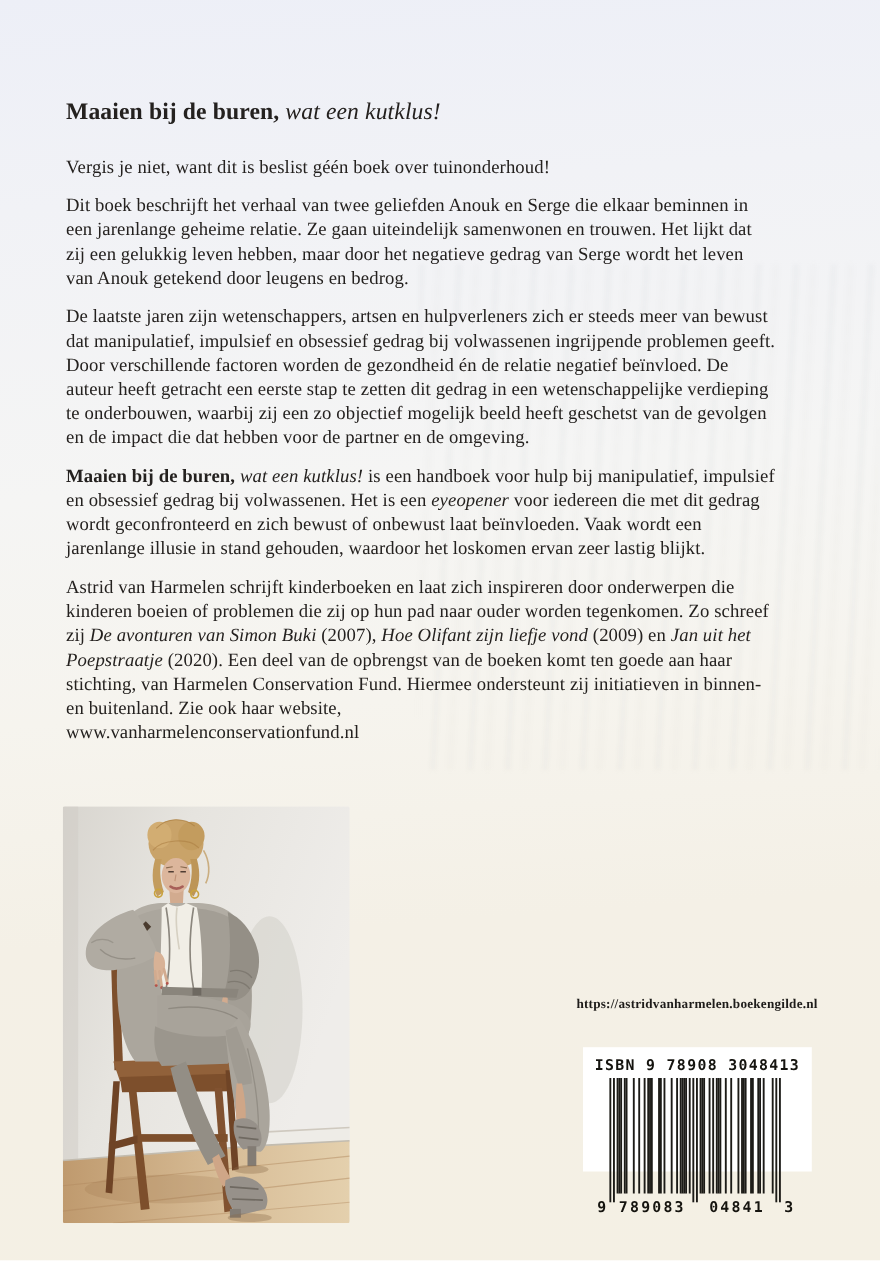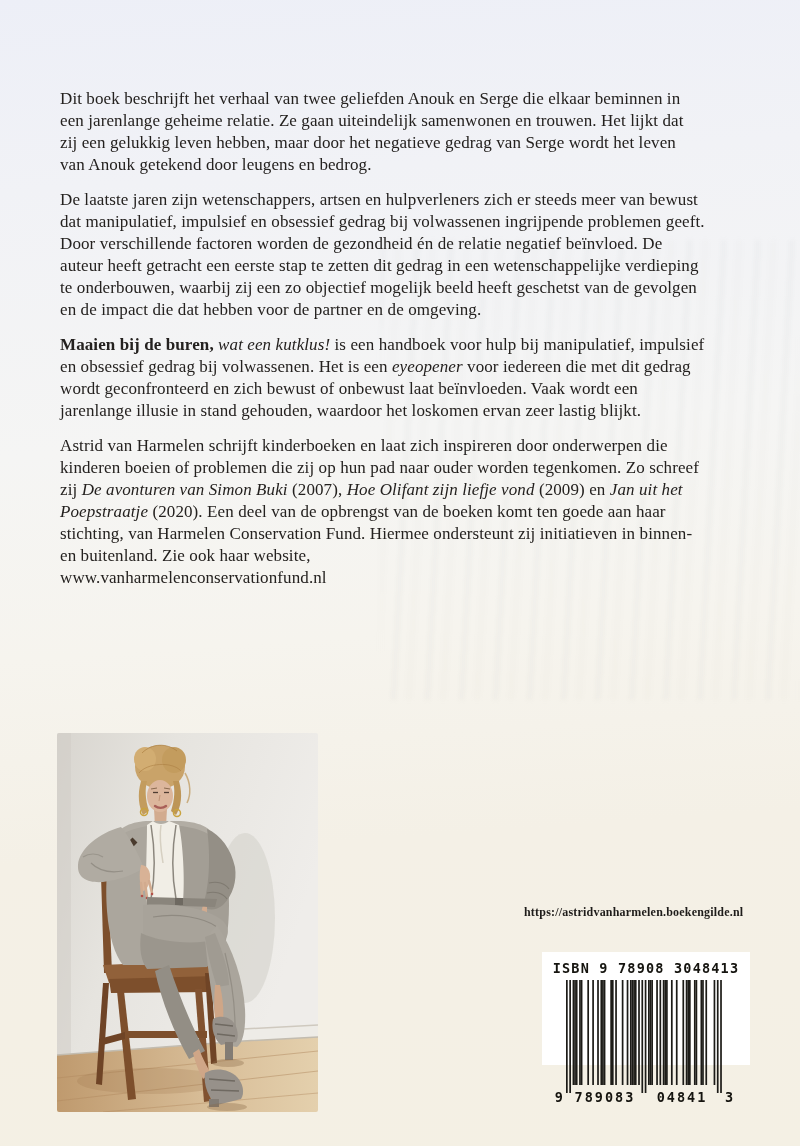--- a/index.html
+++ b/index.html
@@ -30,36 +30,38 @@
   .photo{
     position:absolute; left:57px; top:733px; width:261px; height:379px;
     border-radius:2px; overflow:hidden;
   }
   .publisher-url{
     position:absolute; left:524px; top:905px; width:214px;
     font-size:12px; font-weight:bold; color:#1e1c1a; letter-spacing:0.2px;
     text-align:center; white-space:nowrap;
   }
   .barcode-box{
-    position:absolute; left:542px; top:952px; width:208px; height:113px;
+    position:absolute; left:530px; top:952px; width:208px; height:113px;
     background:#ffffff;
   }
   .barcode-box svg{display:block;}
   .bc-text{
     font-family:"DejaVu Sans Mono",monospace; font-weight:bold; fill:#15140f;
   }
 </style>
 </head>
 <body>
 
 <div class="cover">
   <div class="bg-texture"></div>
 
   <div class="text-col">
-
+    <h1 class="book-title"><span>Maaien bij de buren,</span><span class="it"> wat een kutklus!</span></h1>
+
+    <p>Vergis je niet, want dit is beslist géén boek over tuinonderhoud!</p>
 
     <p>Dit boek beschrijft het verhaal van twee geliefden Anouk en Serge die elkaar beminnen in een jarenlange geheime relatie. Ze gaan uiteindelijk samenwonen en trouwen. Het lijkt dat zij een gelukkig leven hebben, maar door het negatieve gedrag van Serge wordt het leven van Anouk getekend door leugens en bedrog.</p>
 
     <p>De laatste jaren zijn wetenschappers, artsen en hulpverleners zich er steeds meer van bewust dat manipulatief, impulsief en obsessief gedrag bij volwassenen ingrijpende problemen geeft. Door verschillende factoren worden de gezondheid én de relatie negatief beïnvloed. De auteur heeft getracht een eerste stap te zetten dit gedrag in een wetenschappelijke verdieping te onderbouwen, waarbij zij een zo objectief mogelijk beeld heeft geschetst van de gevolgen en de impact die dat hebben voor de partner en de omgeving.</p>
 
     <p><span class="b">Maaien bij de buren,</span><span class="i"> wat een kutklus!</span><span> is een handboek voor hulp bij manipulatief, impulsief en obsessief gedrag bij volwassenen. Het is een </span><span class="i">eyeopener</span><span> voor iedereen die met dit gedrag wordt geconfronteerd en zich bewust of onbewust laat beïnvloeden. Vaak wordt een jarenlange illusie in stand gehouden, waardoor het loskomen ervan zeer lastig blijkt.</span></p>
 
     <p><span>Astrid van Harmelen schrijft kinderboeken en laat zich inspireren door onderwerpen die kinderen boeien of problemen die zij op hun pad naar ouder worden tegenkomen. Zo schreef zij </span><span class="i">De avonturen van Simon Buki</span><span> (2007), </span><span class="i">Hoe Olifant zijn liefje vond</span><span> (2009) en </span><span class="i">Jan uit het Poepstraatje</span><span> (2020). Een deel van de opbrengst van de boeken komt ten goede aan haar stichting, van Harmelen Conservation Fund. Hiermee ondersteunt zij initiatieven in binnen- en buitenland. Zie ook haar website,</span><br><span>www.vanharmelenconservationfund.nl</span></p>
   </div>
 

